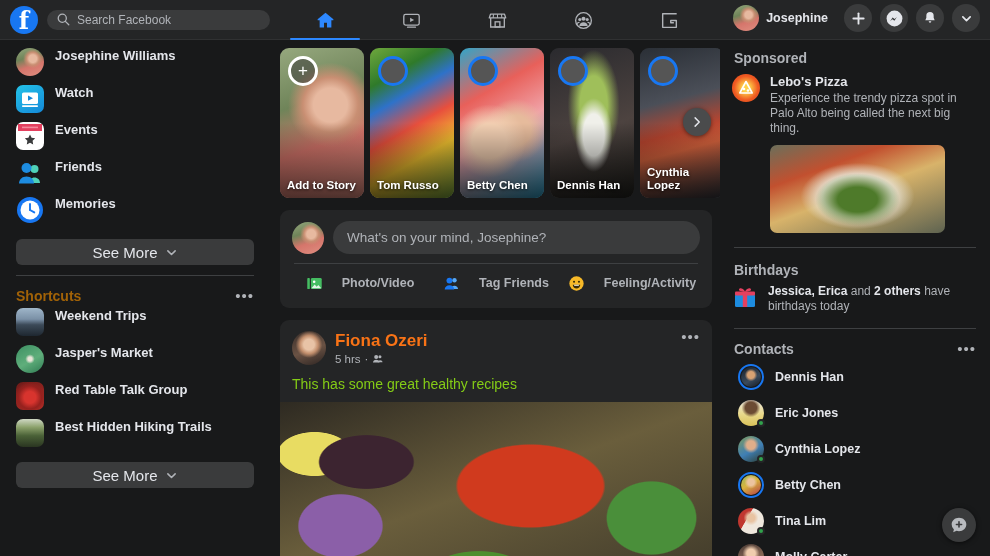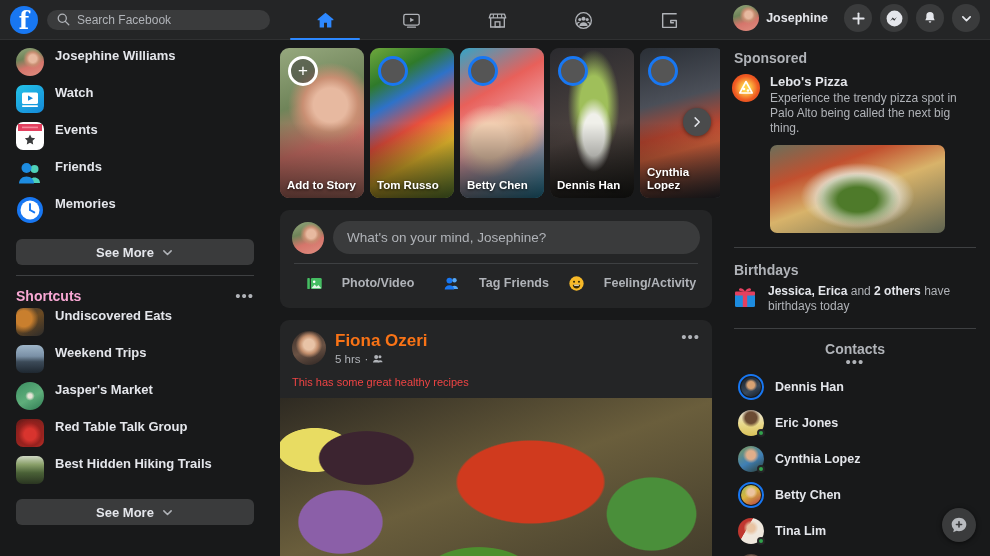--- a/index.html
+++ b/index.html
@@ -67,27 +67,27 @@
     display: flex; gap: 11px; height: 37px;
     padding: 0 6px; border-radius: 7px; cursor: pointer;
   }
   .side-item .lbl { font-size: 13px; font-weight: bold; color: #e4e6eb; white-space: nowrap; }
   .ico28 { width: 28px; height: 28px; flex: none; border-radius: 50%; overflow: hidden; position: relative; }
   .sq28 { width: 28px; height: 28px; flex: none; border-radius: 7px; overflow: hidden; position: relative; }
   .see-more {
     height: 26px; margin: 6px 6px 0 6px; background: #3a3b3c; border-radius: 6px;
     display: flex; align-items: center; justify-content: center; gap: 7px; cursor: pointer;
   }
-  .see-more span { font-size: 13px; font-weight: bold; color: #e4e6eb; }
+  .see-more span { font-size: 15px; font-weight: normal; color: #e4e6eb; }
   .divider { height: 1px; background: #3e4042; margin: 10px 6px; }
   .sec-head {
     display: flex; align-items: center; justify-content: space-between;
     padding: 2px 6px 4px 6px;
   }
-  .sec-head .t { font-size: 14px; font-weight: bold; color: #f9a8d4; }
+  .sec-head .t { font-size: 14px; font-weight: bold; color: #a16207; }
   .dots { color: #b0b3b8; font-size: 15px; letter-spacing: 1px; cursor: pointer; line-height: 10px; }
 
   
   .feed { width: 450px; flex: none; padding: 8px 8px 0 10px; overflow: hidden; position: relative; }
 
   .stories { display: flex; gap: 6px; position: relative; }
   .story {
     width: 84px; height: 150px; border-radius: 9px; overflow: hidden;
     position: relative; cursor: pointer; flex: none; background: #242526;
   }
@@ -129,36 +129,36 @@
     flex: 1; display: flex; align-items: center; justify-content: center; gap: 7px;
     height: 30px; border-radius: 6px; cursor: pointer;
   }
   .comp-act span { font-size: 12.5px; font-weight: bold; color: #b0b3b8; padding-left: 12px; }
 
   .post { padding-bottom: 0; overflow: hidden; }
   .post-head { display: flex; align-items: flex-start; gap: 9px; padding: 11px 12px 0 12px; position: relative; }
   .post-head .nm { font-size: 17px; font-weight: bold; color: #f97316; }
   .post-head .meta { font-size: 11.5px; color: #b0b3b8; display: flex; align-items: center; gap: 4px; margin-top: 2px; }
   .post-dots { position: absolute; right: 12px; top: 12px; }
-  .post-text { padding: 11px 12px 10px 12px; font-size: 11px; color: #ef4444; }
+  .post-text { padding: 11px 12px 10px 12px; font-size: 14px; color: #84cc16; }
   .post-img { width: 100%; height: 200px; position: relative; overflow: hidden; }
 
   
   .rail { flex: 1; padding: 8px 12px 0 12px; overflow: hidden; position: relative; }
   .rail-title { font-size: 14px; font-weight: bold; color: #b0b3b8; padding: 2px 2px 8px 2px; }
   .ad { display: flex; gap: 10px; cursor: pointer; }
   .ad-ico { width: 28px; height: 28px; border-radius: 50%; flex: none; overflow: hidden; position: relative; }
   .ad-title { font-size: 13px; font-weight: bold; color: #e4e6eb; }
   .ad-desc { font-size: 12px; color: #b0b3b8; line-height: 15px; margin-top: 2px; }
   .ad-img { width: 175px; height: 88px; border-radius: 7px; margin: 9px 0 0 38px; overflow: hidden; position: relative; }
   .rail-div { height: 1px; background: #3e4042; margin: 14px 2px 12px 2px; }
   .bday { display: flex; gap: 10px; align-items: flex-start; }
   .bday-txt { font-size: 12px; color: #b0b3b8; line-height: 15px; }
   .bday-txt b { color: #e4e6eb; }
-  .rail-head { display: flex; align-items: center; justify-content: space-between; padding: 0 2px 2px 2px; flex-direction: column; }
+  .rail-head { display: flex; align-items: center; justify-content: space-between; padding: 0 2px 2px 2px; }
   .contact {
     display: flex; align-items: center; gap: 11px; height: 36px;
     padding: 0 6px; border-radius: 7px; cursor: pointer;
   }
   .contact .nm { font-size: 12.5px; font-weight: bold; color: #e4e6eb; }
   .c-av { width: 26px; height: 26px; border-radius: 50%; position: relative; flex: none; }
   .c-av .pic { position: absolute; inset: 0; border-radius: 50%; overflow: hidden; }
   .c-av.ring { padding: 2px; border: 2px solid #1877f2; }
   .c-av.ring .pic { inset: 1px; }
   .c-av .dot {
@@ -355,24 +355,20 @@
       </div>
 
       <div class="divider"></div>
 
       <div class="sec-head">
         <span class="t">Shortcuts</span>
         <span class="dots">•••</span>
       </div>
 
       <div class="side-item">
-        <div class="sq28 ph-food"></div>
-        <span class="lbl">Undiscovered Eats</span>
-      </div>
-      <div class="side-item">
         <div class="sq28 ph-mtn"></div>
         <span class="lbl">Weekend Trips</span>
       </div>
       <div class="side-item">
         <div class="ico28 ph-jasper"></div>
         <span class="lbl">Jasper's Market</span>
       </div>
       <div class="side-item">
         <div class="sq28 ph-redtbl"></div>
         <span class="lbl">Red Table Talk Group</span>

